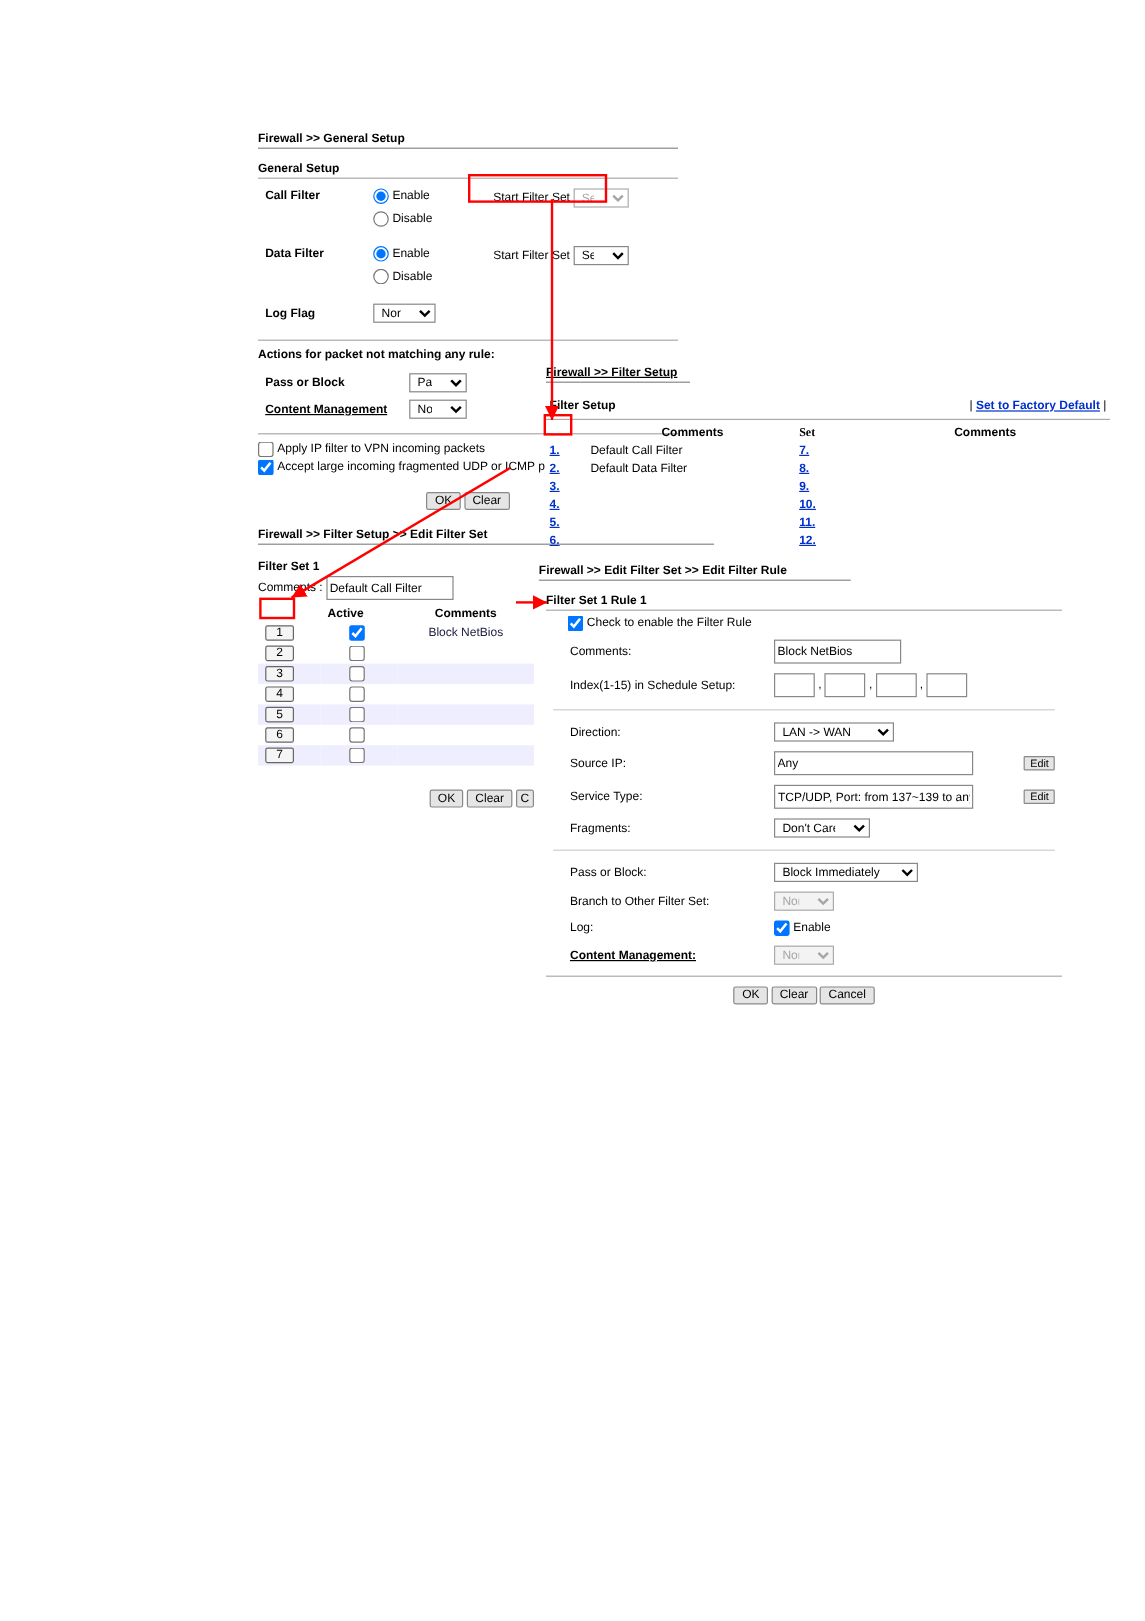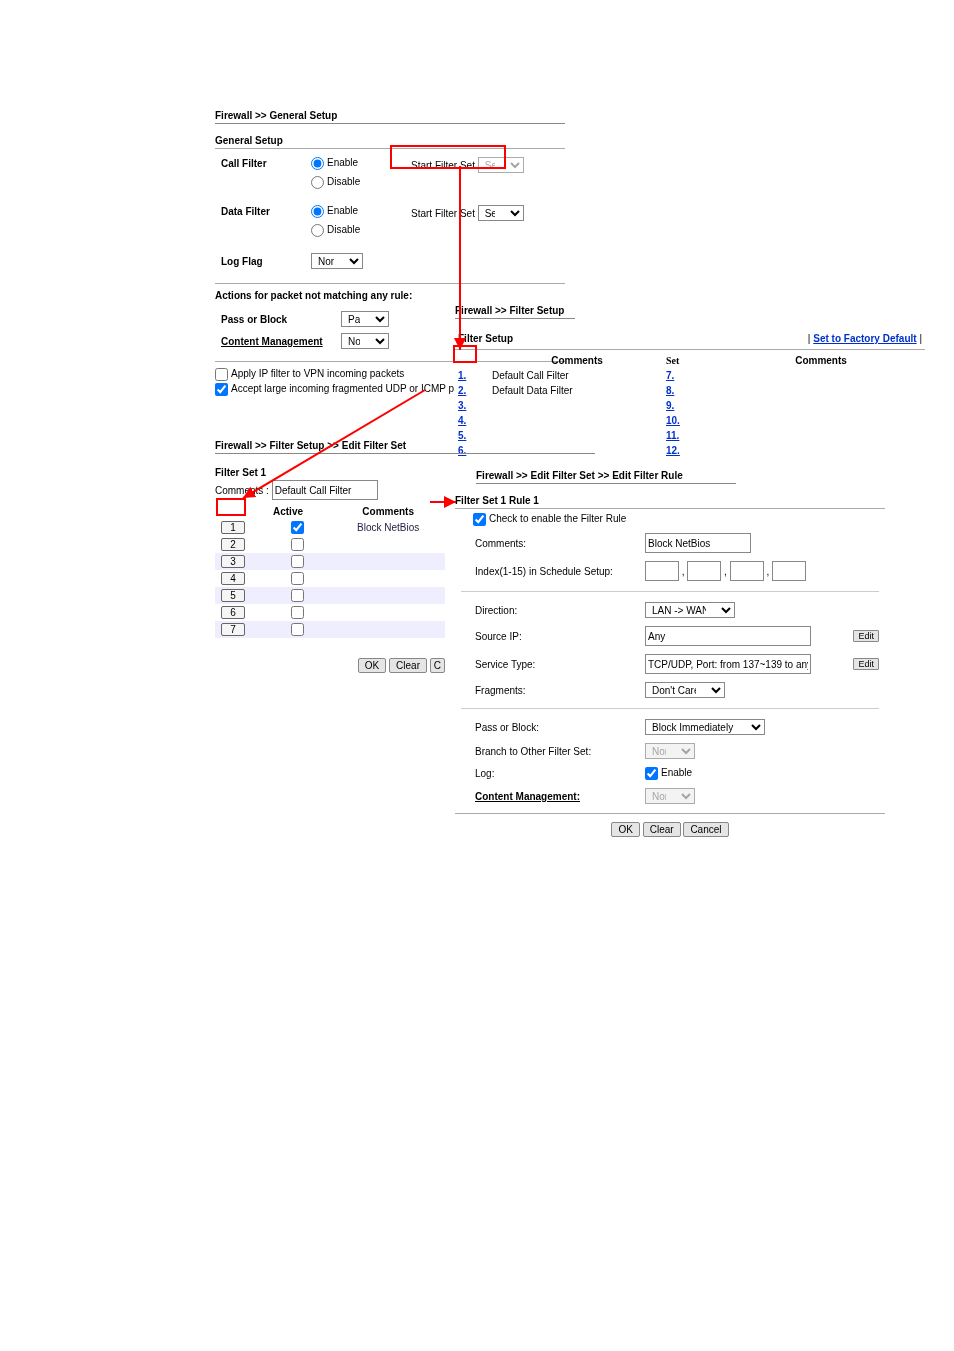--- a/index.html
+++ b/index.html
@@ -177,23 +177,27 @@
       </tr>
     </tbody>
       </table>
     <div style="border-top:1px solid #aaa; margin-top:8px;"></div>
     <div style="margin-top:6px;">
       <label><input type="checkbox" style=""><span>Apply IP filter to VPN incoming packets</span></label>
     </div>
     <div style="margin-top:2px;">
       <label><input type="checkbox" checked="" style=""><span>Accept large incoming fragmented UDP or ICMP p</span></label>
     </div>
-  </div>
-
-  <div class="panel" style="left:455px; top:305px; width:150px;">
+    <div style="margin-top:14px; text-align:center;">
+      <button class="btn">OK</button>
+      <button class="btn">Clear</button>
+    </div>
+  </div>
+
+  <div class="panel" style="left:455px; top:305px; width:150px;text-decoration:underline;">
     <div class="section-bc">Firewall &gt;&gt; Filter Setup</div>
     <div class="divider" style="width:120px;"></div>
   </div>
   <div class="panel" style="left:455px; top:330px; width:470px;">
     <table style="width:100%;">
       <tbody>
           <tr>
         <td class="subhead">Filter Setup</td>
         <td style="text-align:right;">
           | <a class="link bold">Set to Factory Default</a> |
@@ -304,21 +308,21 @@
       </tr>
     </tbody>
       </table>
     <div style="margin-top:20px; text-align:right;">
       <button class="btn">OK</button>
       <button class="btn">Clear</button>
       <button class="btn" style="padding:1px 3px;">C</button>
     </div>
   </div>
 
-  <div class="panel" style="left:476px; top:470px; width:260px;">
+  <div class="panel" style="left:449px; top:470px; width:260px;">
     <div class="section-bc">Firewall &gt;&gt; Edit Filter Set &gt;&gt; Edit Filter Rule</div>
     <div class="divider" style="width:260px;"></div>
   </div>
   <div class="panel" style="left:455px; top:495px; width:430px;">
     <div class="subhead">Filter Set 1 Rule 1</div>
     <div style="border-top:1px solid #aaa; margin-top:2px;"></div>
     <div style="margin:4px 0 2px 18px;">
       <label><input type="checkbox" checked="" style=""><span>Check to enable the Filter Rule</span></label>
     </div>
     <table class="editrule" style="width:100%; margin-top:2px;">
@@ -336,21 +340,21 @@
           <input type="text" style="width: 28px;">
         </td>
       </tr>
       <tr>
             <td colspan="3">
               <div style="border-top:1px solid #ccc; margin:2px 0;"></div>
             </td>
           </tr>
       <tr>
         <td style="padding-left:18px;">Direction:</td>
-        <td><select style="width:90px;"><option>LAN -&gt; WAN</option></select></td>
+        <td><select style="width:100px;"><option>LAN -&gt; WAN</option></select></td>
         <td></td>
       </tr>
       <tr>
         <td style="padding-left:18px;">Source IP:</td>
         <td><input type="text" style="width: 160px;" value="Any"></td>
         <td style="text-align:right;"><button class="btn-small">Edit</button></td>
       </tr>
       <tr>
         <td style="padding-left:18px;margin-top:35px;">Service Type:</td>
         <td><input type="text" style="width: 160px;" value="TCP/UDP, Port: from 137~139 to any"></td>

